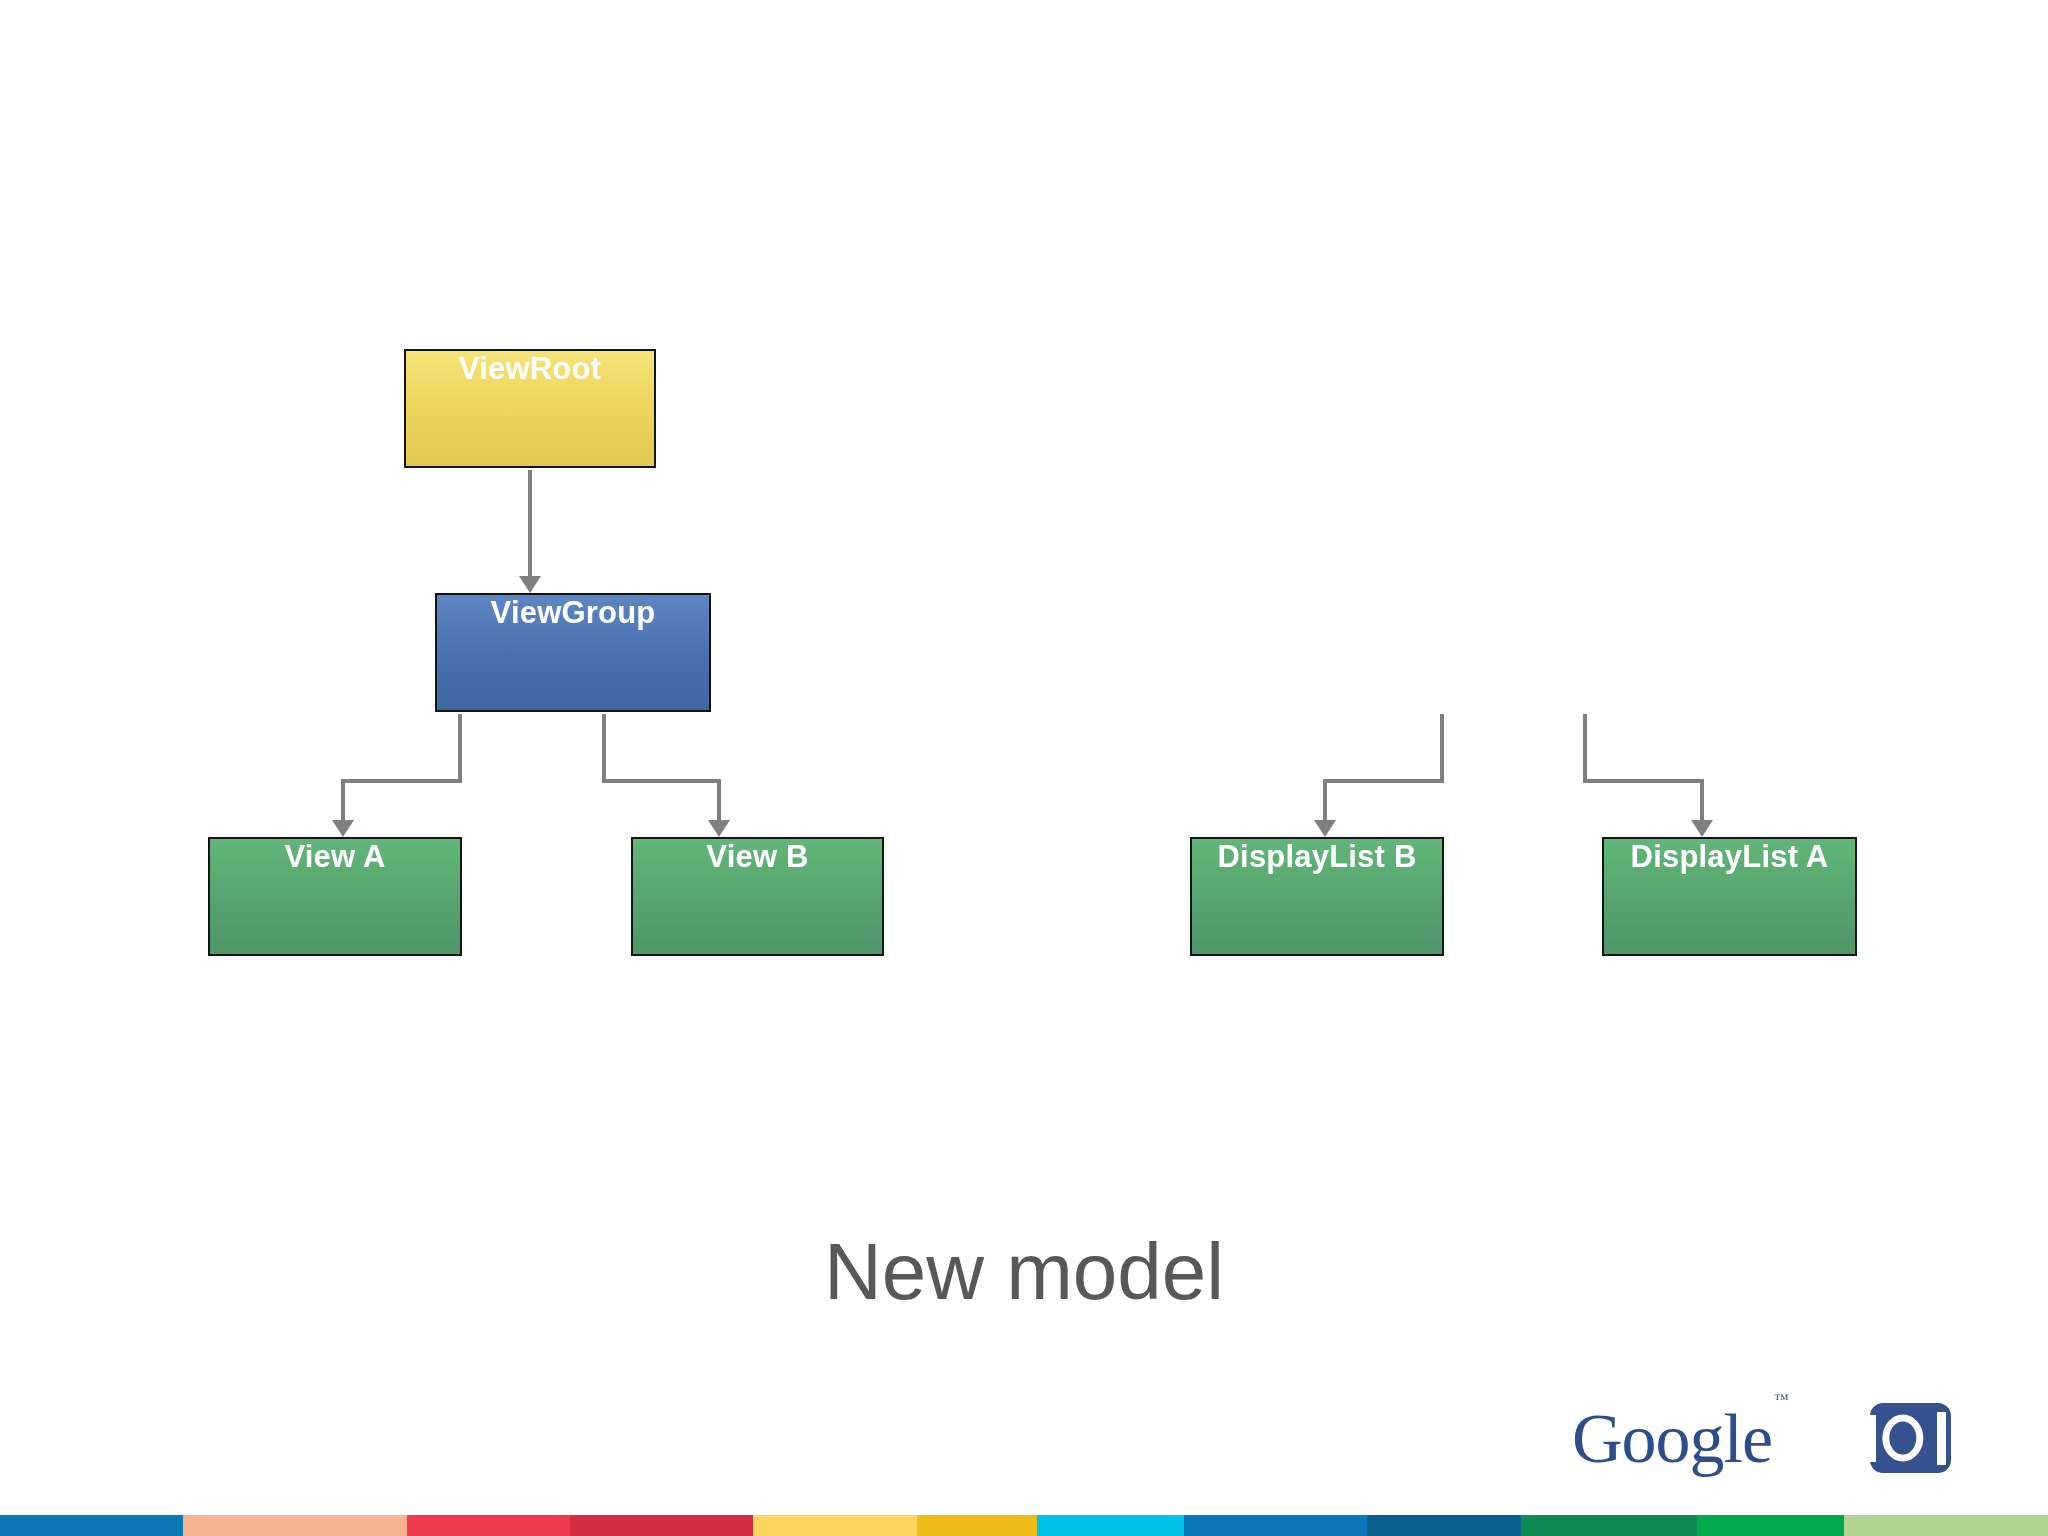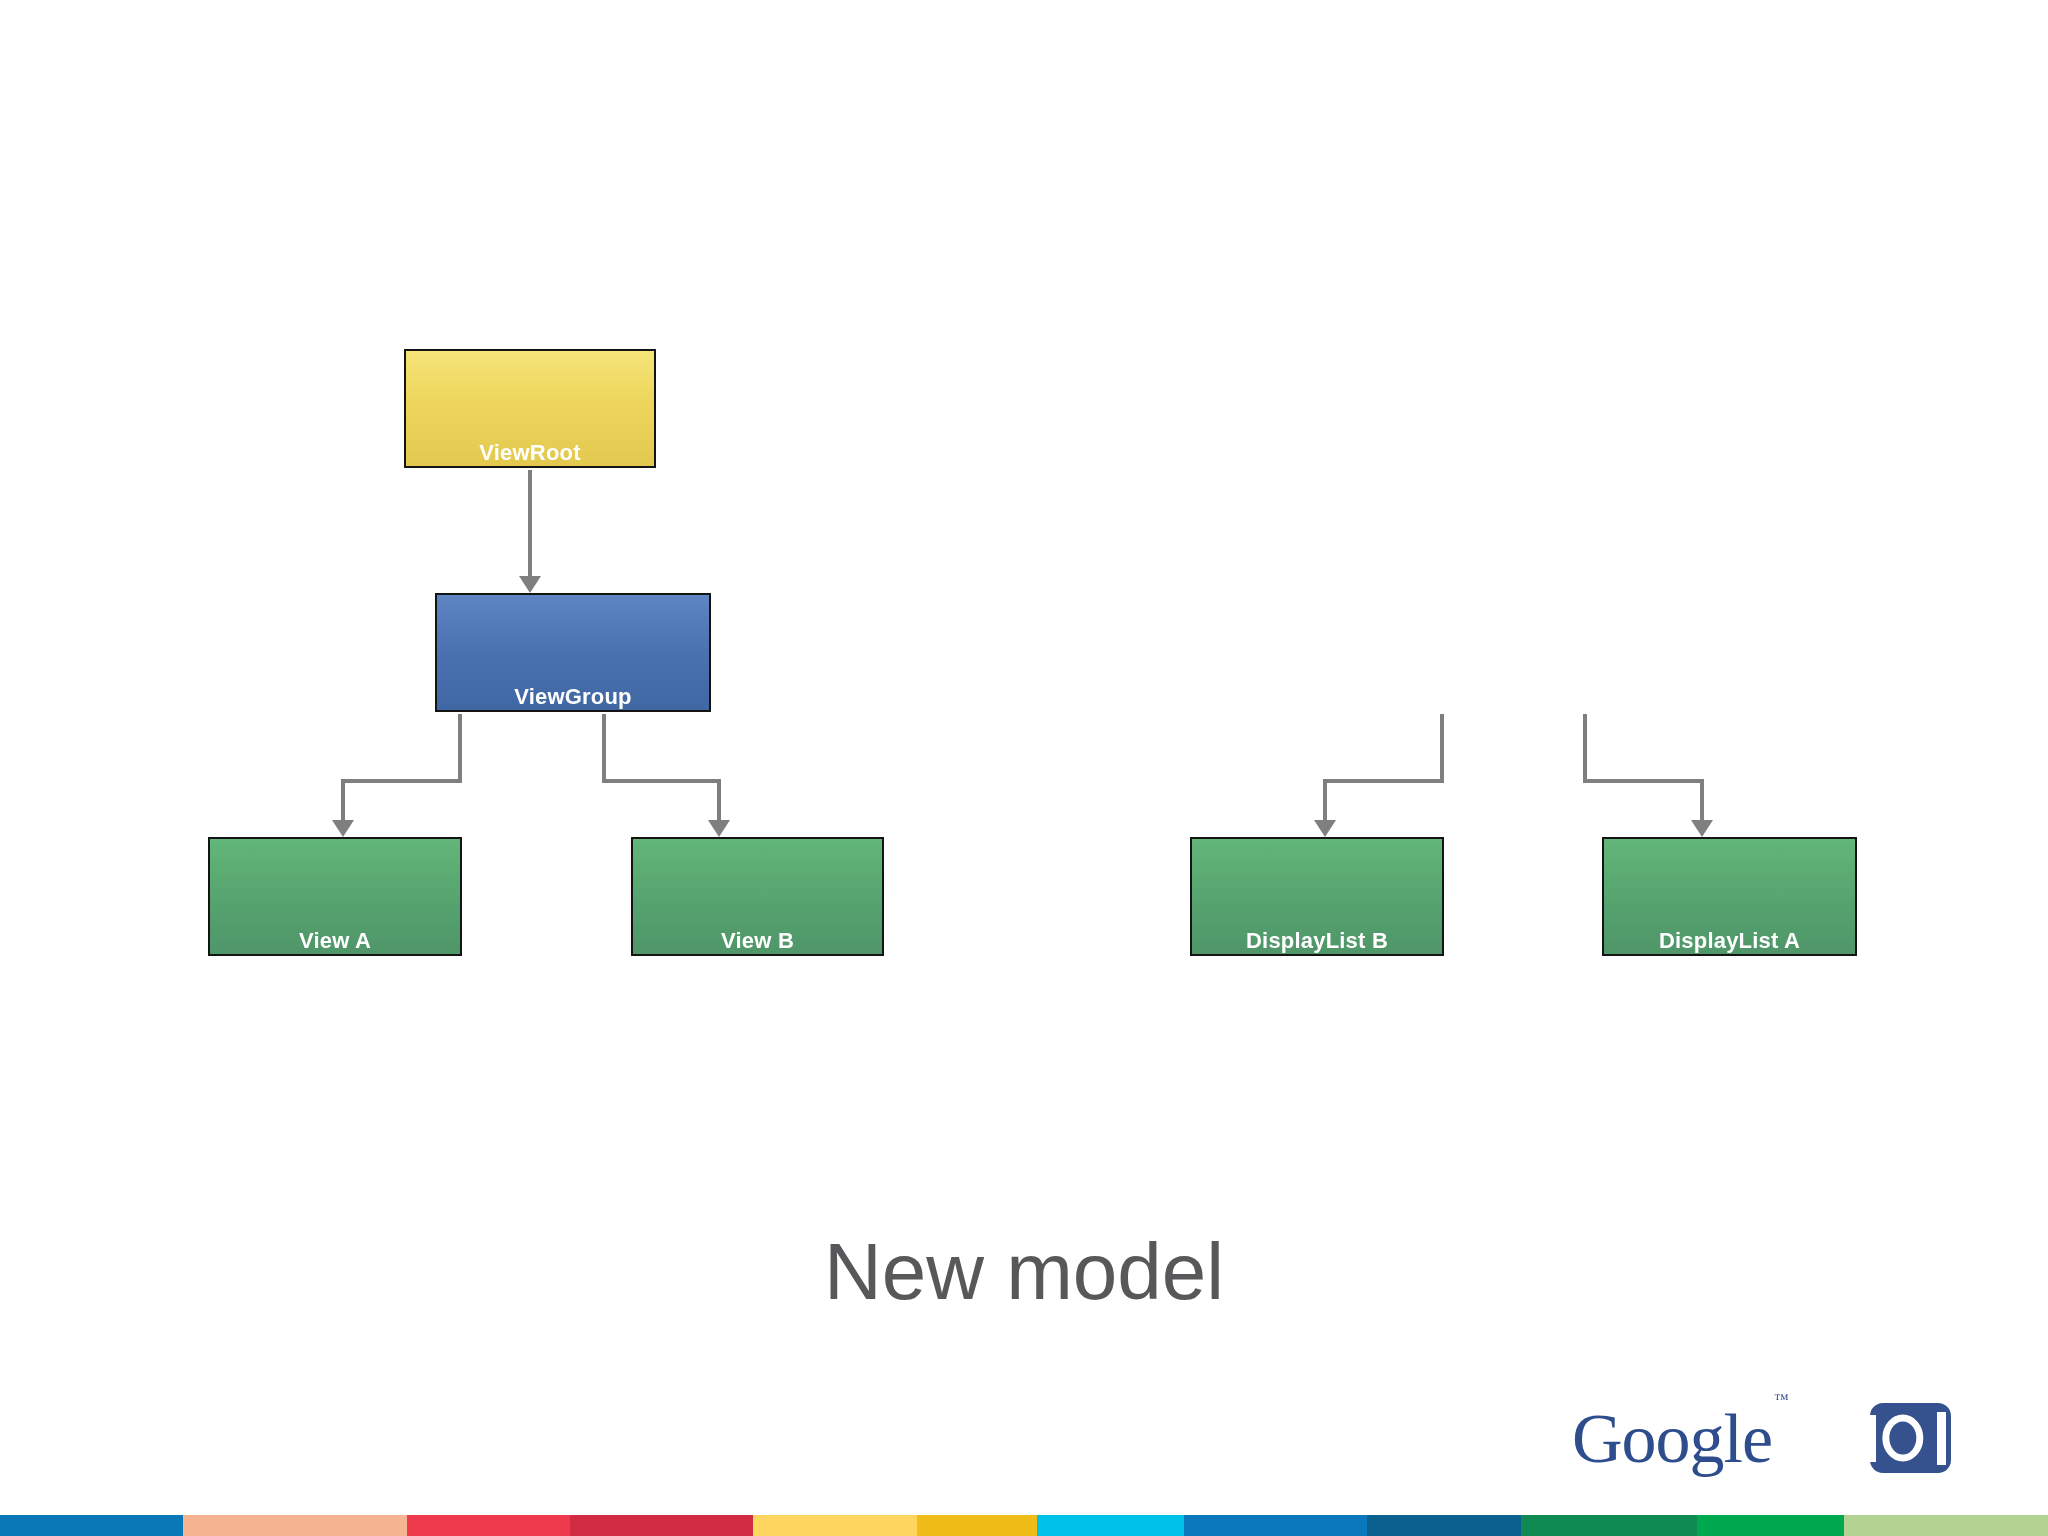--- a/index.html
+++ b/index.html
@@ -8,27 +8,27 @@
     width:2048px;
     height:1536px;
     background:#ffffff;
     overflow:hidden;
     font-family:"Liberation Sans", sans-serif;
   }
   
   .node{
     position:absolute;
     display:flex;
-    align-items:flex-end;
+    align-items:flex-start;
     justify-content:center;
     border:2px solid #141414;
     box-sizing:border-box;
     color:#ffffff;
     font-weight:bold;
-    font-size:22px;
+    font-size:31px;
     letter-spacing:0.2px;
   }
   .node-yellow{background:linear-gradient(180deg,#f5e478 0%,#eed65c 45%,#e2c84e 100%);}
   .node-blue{background:linear-gradient(180deg,#5e86c3 0%,#4a72b0 50%,#3f67a4 100%);}
   .node-green{background:linear-gradient(180deg,#62b679 0%,#56a36f 55%,#4f9669 100%);}
   #viewroot     {left:404px;  top:349px; width:252px; height:119px;}
   #viewgroup    {left:403px;  top:593px; width:276px; height:119px;margin-left:32px;}
   #view-a       {left:208px;  top:837px; width:254px; height:119px;}
   #view-b       {left:602px;  top:837px; width:253px; height:119px;margin-left:29px;}
   #displaylist  {left:1386px; top:594px; width:252px; height:118px;}

